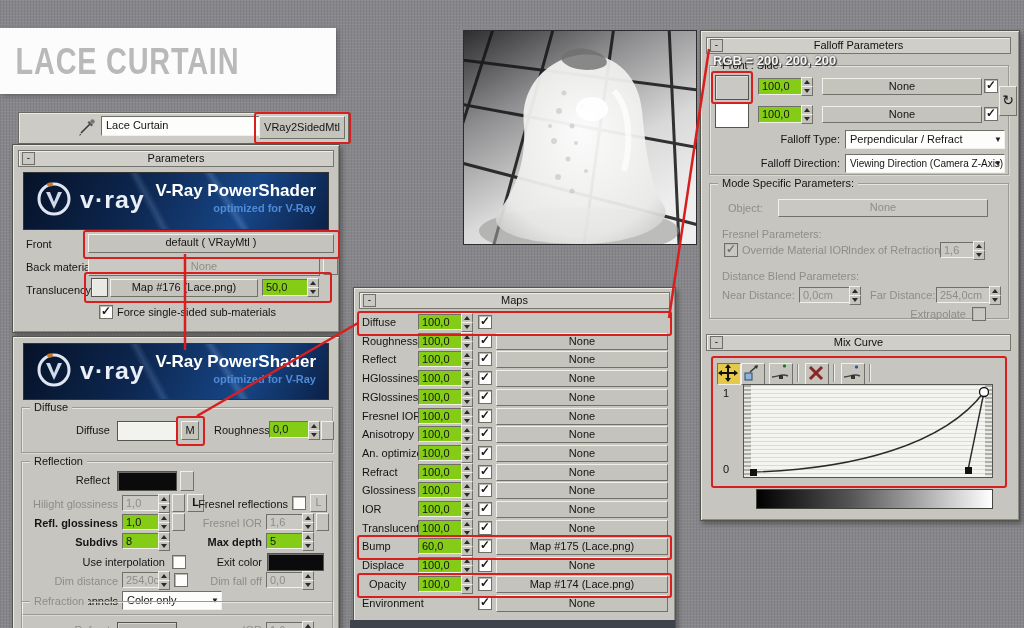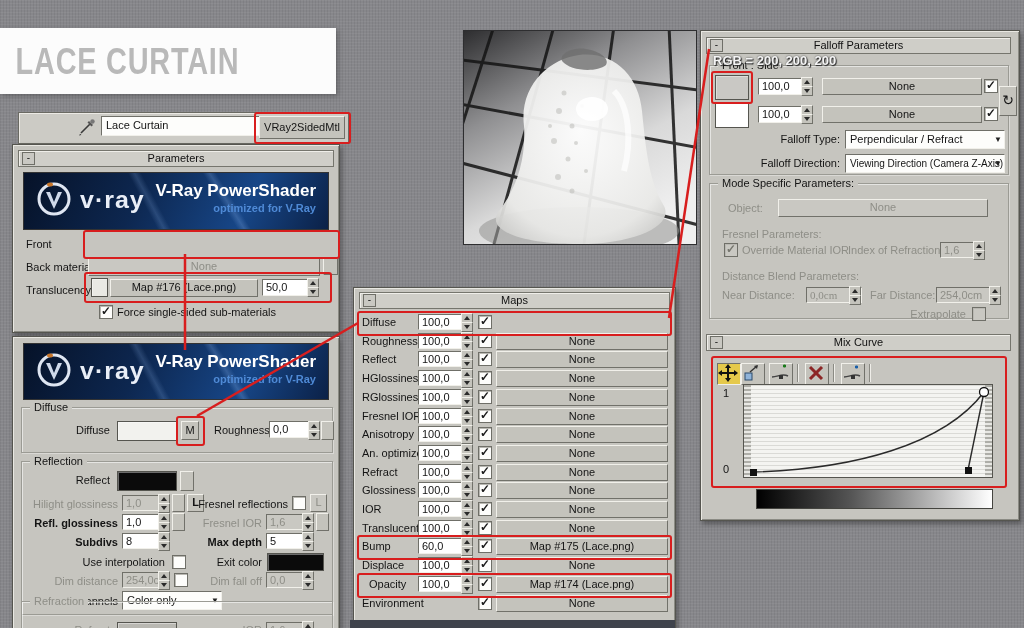--- a/index.html
+++ b/index.html
@@ -26,21 +26,21 @@
   }
   .lbl{position:absolute;white-space:nowrap;color:#141414;}
   .lbl.r{text-align:right;}
   .dis{color:#8e8e87 !important;}
   .btn{
     position:absolute;background:#c4c3bc;border:1px solid;border-color:#f1f0ea #71716a #71716a #f1f0ea;
     text-align:center;color:#141414;overflow:hidden;white-space:nowrap;line-height:15px;
   }
   .btn.disb{color:#8e8e87;background:#c9c8c2;}
   .field{
-    position:absolute;background:#ffffff;border:1px solid;border-color:#6f6f68 #f1f0ea #f1f0ea #6f6f68;
+    position:absolute;background:#84cc16;border:1px solid;border-color:#6f6f68 #f1f0ea #f1f0ea #6f6f68;
     padding:0 3px;line-height:15px;color:#141414;white-space:nowrap;overflow:hidden;
   }
   .field.disf{background:#c9c8c2;color:#8e8e87;}
   .spin{position:absolute;width:12px;height:18px;}
   .spin i{position:absolute;left:0;width:10px;height:8px;background:#c4c3bc;border:1px solid;border-color:#f1f0ea #71716a #71716a #f1f0ea;}
   .spin i.up{top:0;} .spin i.dn{top:9px;}
   .spin i.up::after,.spin i.dn::after{content:"";position:absolute;left:2px;border-left:3px solid transparent;border-right:3px solid transparent;}
   .spin i.up::after{top:2px;border-bottom:4px solid #2a2a2a;}
   .spin i.dn::after{top:2px;border-top:4px solid #2a2a2a;}
   .check{position:absolute;width:12px;height:12px;background:#fdfdfb;border:1px solid #6f6f68;box-shadow:inset 1px 1px 0 #b9b8b2;}
@@ -113,20 +113,21 @@
         <circle cx="20" cy="20" r="15" fill="none" stroke="#dfe6f2" stroke-width="3"></circle>
         <path d="M12 13 L20 30 L28 13 L24 13 L20 23 L16 13 Z" fill="#cfd9ea"></path>
         <ellipse cx="16" cy="5.5" rx="3" ry="2" fill="#c8762a"></ellipse>
       </svg>
       <span class="word">v·ray</span>
     </span>
     <span class="vray-title">V-Ray PowerShader</span>
     <span class="vray-sub">optimized for V-Ray</span>
   </div>
   <span class="lbl" style="left:13px;top:93px;">Front</span>
+  <div class="btn" style="left:75px;top:89px;width:244px;height:17px;">default  ( VRayMtl )</div>
   <div class="redbox" style="left:70px;top:85px;width:253px;height:25px;"></div>
   <span class="lbl" style="left:13px;top:116px;">Back material:</span>
   <div class="btn disb" style="left:75px;top:113px;width:230px;height:16px;">None</div>
   <div class="btn" style="left:310px;top:113px;width:13px;height:15px;"></div>
   <span class="lbl" style="left:13px;top:139px;">Translucency:</span>
   <div class="swatch" style="left:78px;top:133px;width:15px;height:17px;background:#e9e9e4;"></div>
   <div class="btn" style="left:97px;top:134px;width:146px;height:16px;">Map #176 (Lace.png)</div>
   <div class="field" style="left:249px;top:134px;width:38px;height:15px;">50,0</div>
   <span class="spin" style="left:294px;top:133px;">
       <i class="up"></i>
@@ -484,21 +485,21 @@
     <span class="check on disc" style="left:14px;top:59px;"></span>
     <span class="lbl dis" style="left:32px;top:60px;">Override Material IOR</span>
     <span class="lbl r dis" style="left:138px;top:60px;width:88px;">Index of Refraction</span>
     <div class="field disf" style="left:230px;top:58px;width:30px;height:14px;">1,6</div>
     <span class="spin" style="left:263px;top:57px;">
         <i class="up"></i>
         <i class="dn"></i>
       </span>
     <span class="lbl dis" style="left:12px;top:86px;">Distance Blend Parameters:</span>
     <span class="lbl dis" style="left:12px;top:105px;">Near Distance:</span>
-    <div class="field disf" style="left:96px;top:103px;width:48px;height:14px;font-family:Liberation Serif, serif;">0,0cm</div>
+    <div class="field disf" style="left:89px;top:103px;width:48px;height:14px;">0,0cm</div>
     <span class="spin" style="left:139px;top:102px;">
         <i class="up"></i>
         <i class="dn"></i>
       </span>
     <span class="lbl dis" style="left:160px;top:105px;">Far Distance:</span>
     <div class="field disf" style="left:226px;top:103px;width:50px;height:14px;">254,0cm</div>
     <span class="spin" style="left:279px;top:102px;">
         <i class="up"></i>
         <i class="dn"></i>
       </span>

